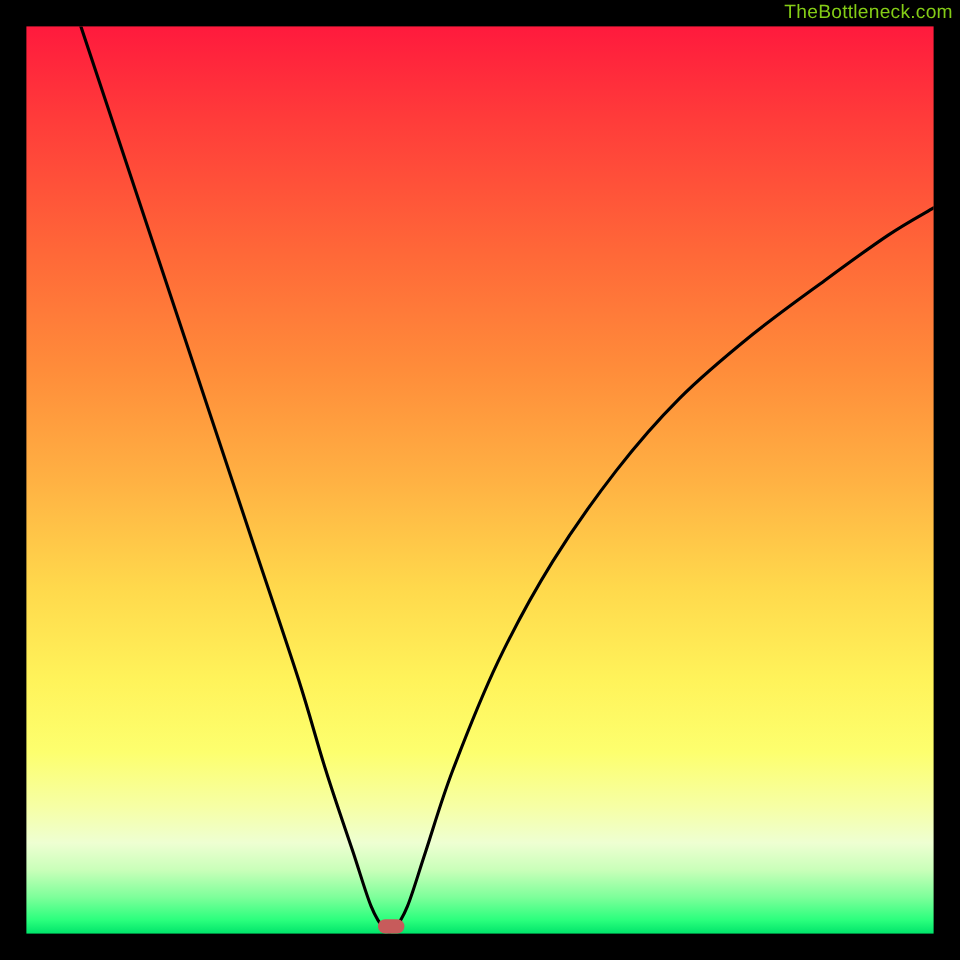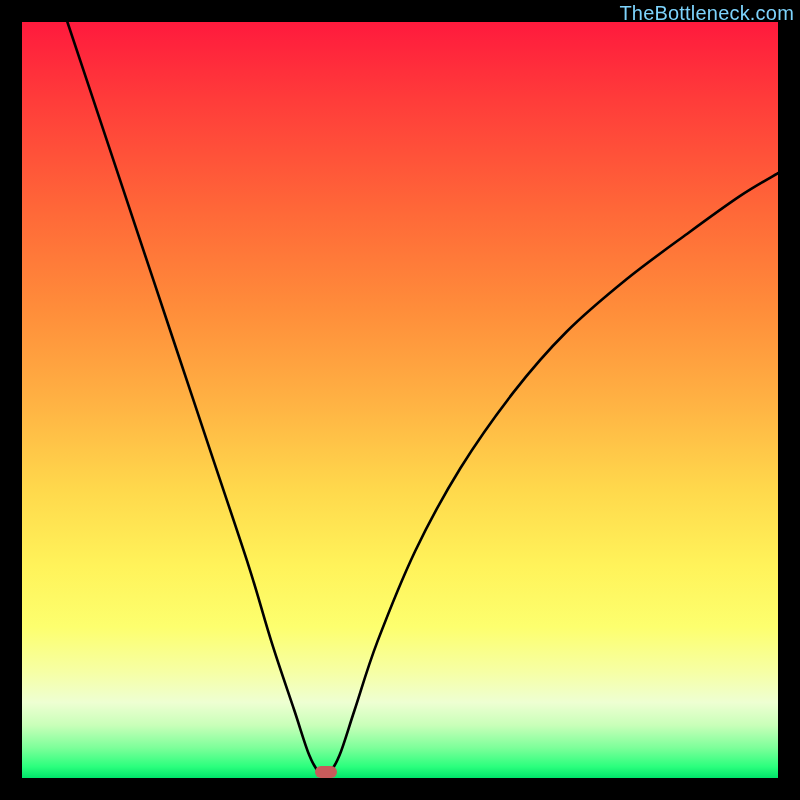--- a/index.html
+++ b/index.html
@@ -37,22 +37,22 @@
       #c9ffb9 93%,
       #7dff9a 96%,
       #2bff7d 98.5%,
       #00e46a 100%
     );
   }
   .watermark {
     position: absolute;
     top: 2px;
     right: 6px;
-    color: #7dd3fc;
-    font-size: 20px;
+    color: #84cc16;
+    font-size: 16px;
     font-weight: 500;
     letter-spacing: 0.2px;
     user-select: none;
     text-align: center;
   }
   svg.curve {
     position: absolute;
     left: 22px;
     top: 22px;
     width: 756px;

